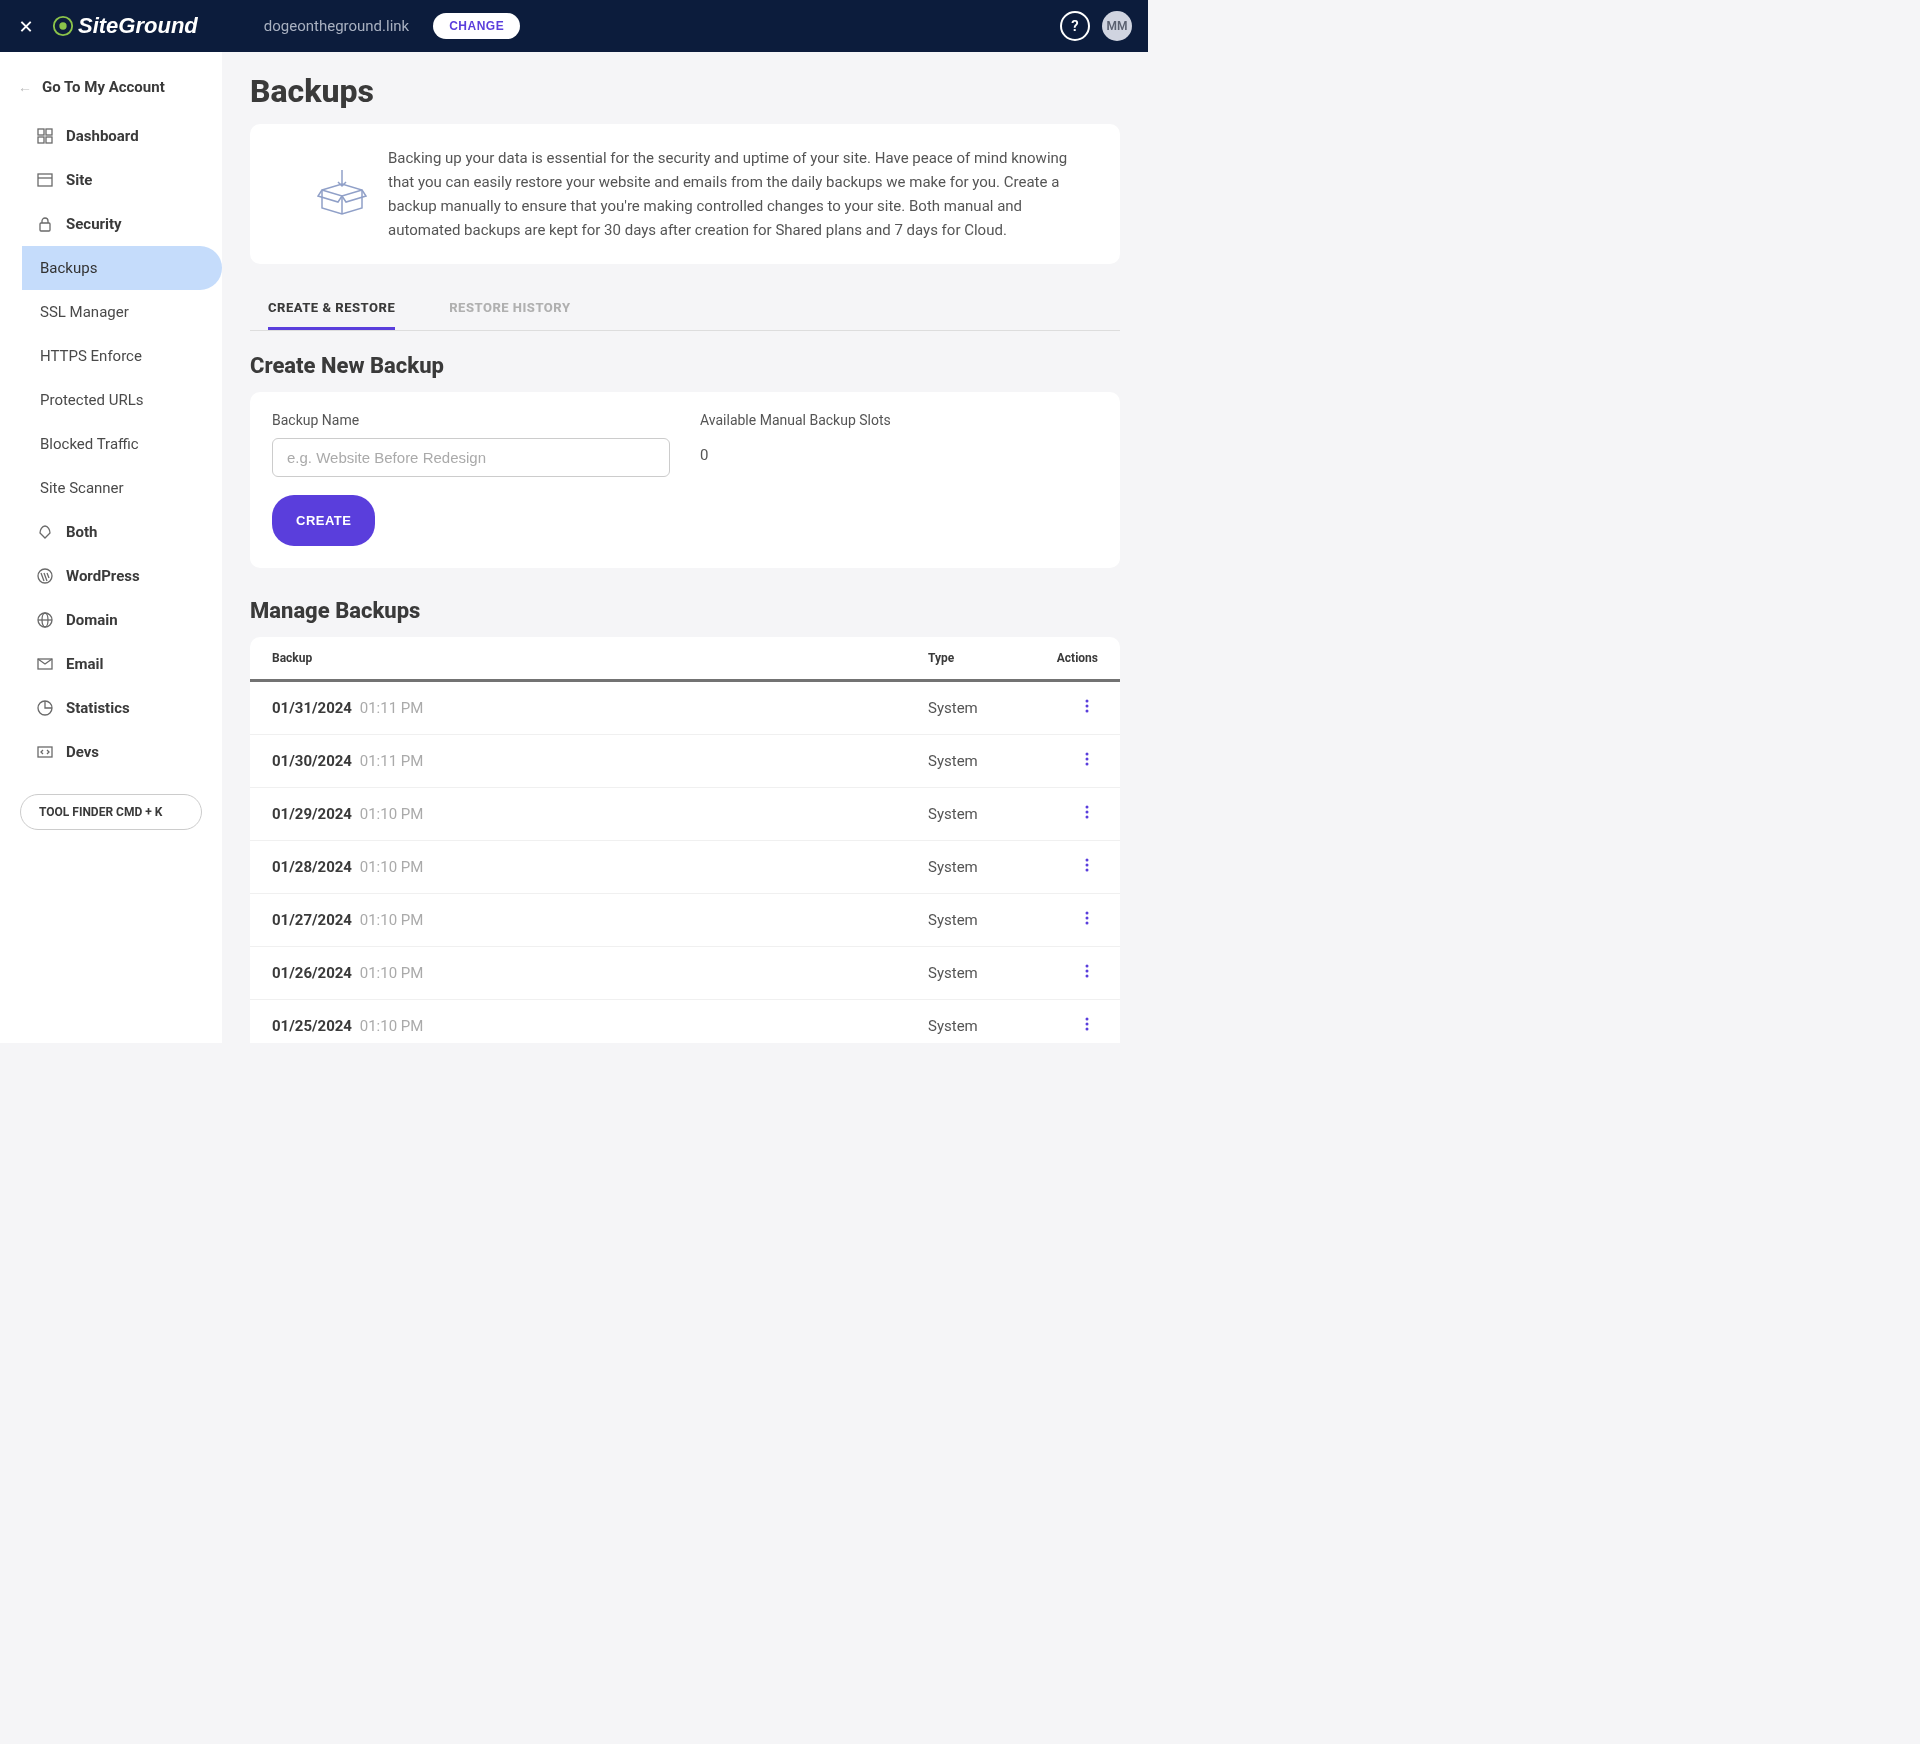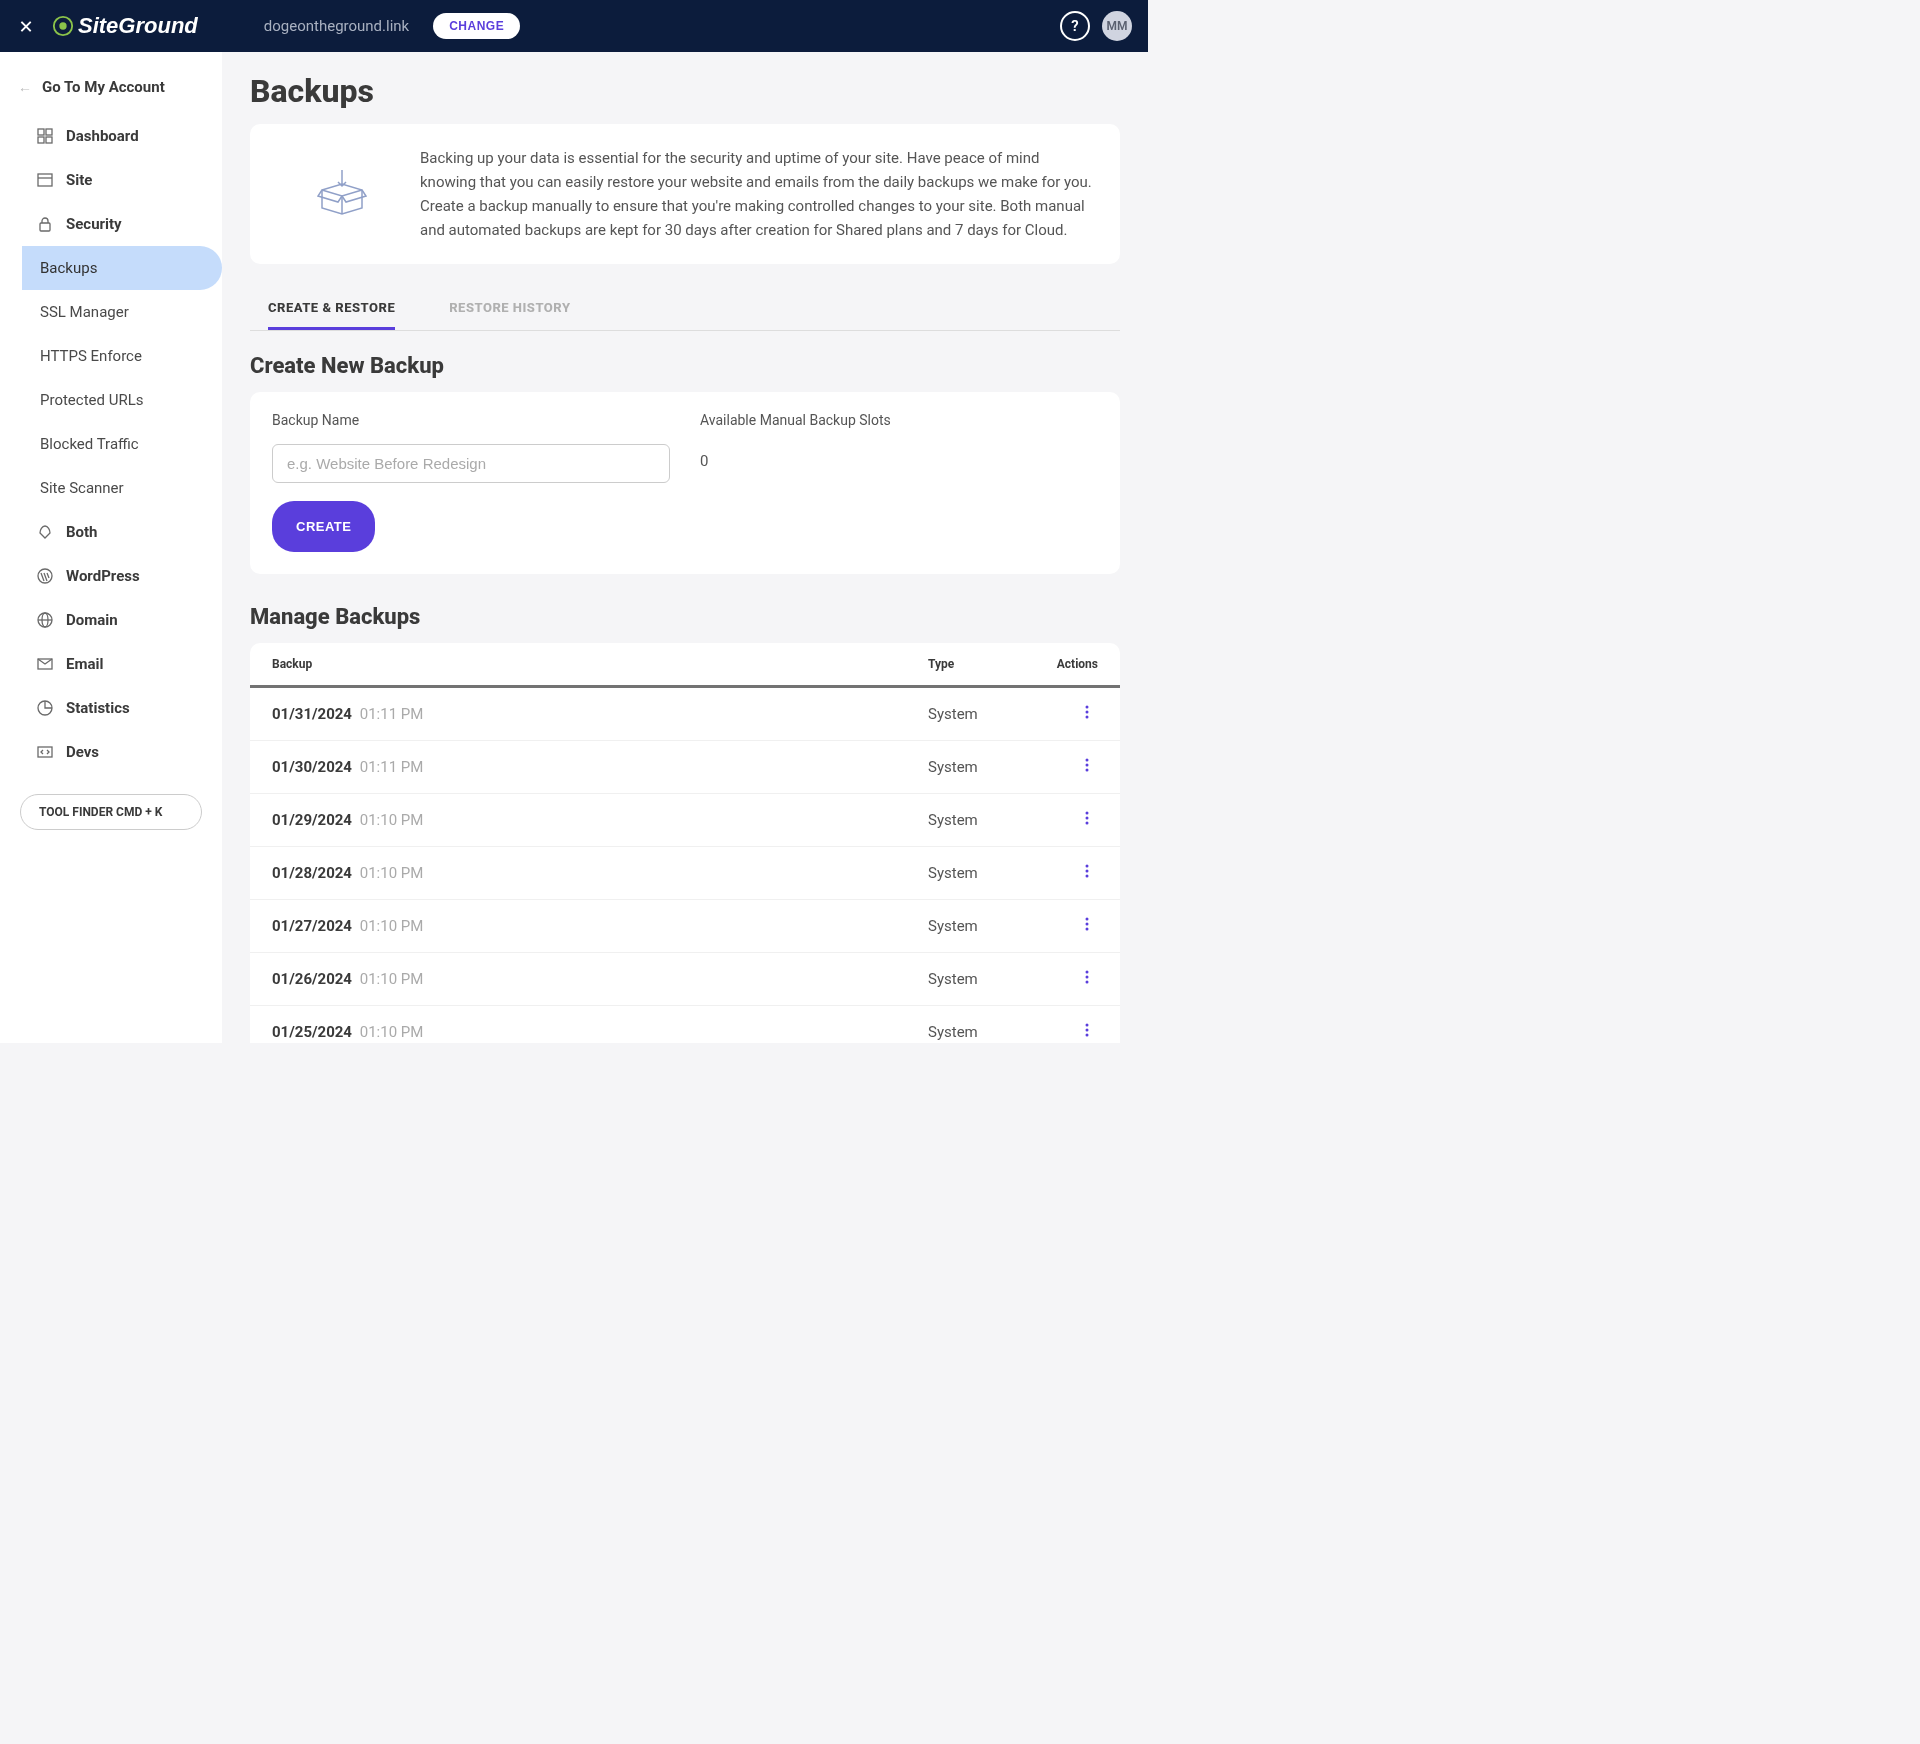--- a/index.html
+++ b/index.html
@@ -170,21 +170,21 @@
       font-size: 32px;
       font-weight: 800;
       color: #3a3a3a;
       margin-bottom: 14px;
     }
     .intro-card {
       background: white;
       border-radius: 10px;
       padding: 22px 28px;
       display: flex;
-      gap: 48px;
+      gap: 16px;
       align-items: center;
       margin-bottom: 24px;
     }
     .intro-icon {
       width: 60px;
       height: 60px;
       flex-shrink: 0;
       margin-left: 34px;
     }
     .intro-text {
@@ -226,21 +226,21 @@
     }
     .form-row {
       display: flex;
       gap: 30px;
       margin-bottom: 18px;
     }
     .form-col { flex: 1; }
     .form-label {
       font-size: 14px;
       color: #555;
-      margin-bottom: 16px;
+      margin-bottom: 10px;
       display: block;
     }
     .text-input {
       width: 100%;
       padding: 10px 14px;
       border: 1px solid #ccc;
       border-radius: 6px;
       font-size: 15px;
       color: #333;
     }

